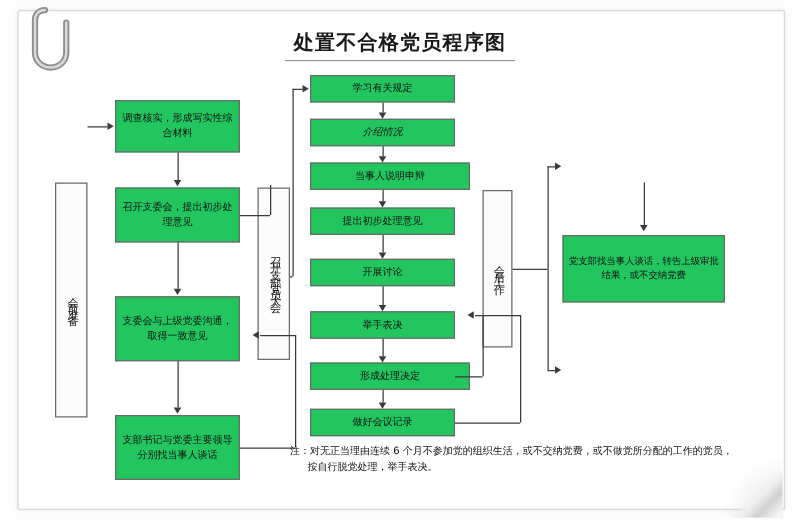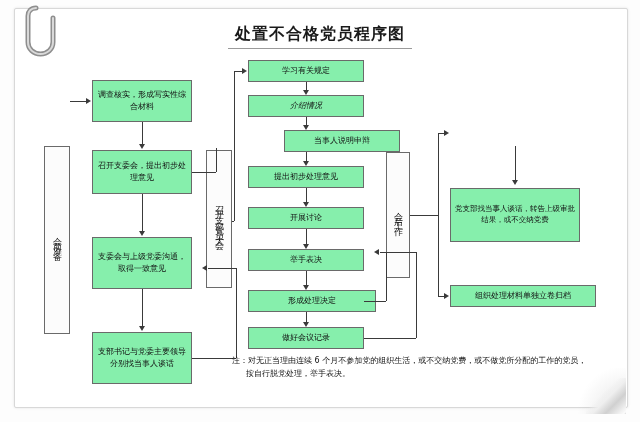--- a/index.html
+++ b/index.html
@@ -44,21 +44,21 @@
     font-family:"DejaVu Sans","Liberation Sans",sans-serif;
   }
   .title-rule{
     position:absolute;left:228px;top:48px;width:184px;height:1px;background:#9a9a9a;
   }
   
   .box{
     position:absolute;
     box-sizing:border-box;
     border:1px solid #6a6a6a;
-    background:#86efac;
+    background:#22c55e;
     color:#111;
     display:flex;align-items:center;justify-content:center;
     text-align:center;
     line-height:1.45;
     padding:2px 3px;
   }
   .b-small{font-size:8px;}
   .b-tiny{font-size:7.5px;}
   
   .vbox{
@@ -109,36 +109,35 @@
   <div class="box b-small" style="left:92px;top:150px;width:100px;height:44px;">召开支委会，提出初步处理意见</div>
 
   <div class="box b-small" style="left:92px;top:237px;width:100px;height:52px;">支委会与上级党委沟通，取得一致意见</div>
 
   <div class="box b-small" style="left:92px;top:332px;width:100px;height:52px;">支部书记与党委主要领导分别找当事人谈话</div>
 
   <div class="box b-small" style="left:248px;top:60px;width:116px;height:22px;">学习有关规定</div>
 
   <div class="box b-small" style="left:248px;top:95px;width:116px;height:22px;font-style:italic;">介绍情况</div>
 
-  <div class="box b-small" style="left:248px;top:130px;width:116px;height:22px;margin-left:36px;">当事人说明申辩</div>
+  <div class="box b-small" style="left:248px;top:130px;width:128px;height:22px;">当事人说明申辩</div>
 
   <div class="box b-small" style="left:248px;top:166px;width:116px;height:22px;">提出初步处理意见</div>
 
   <div class="box b-small" style="left:248px;top:207px;width:116px;height:22px;">开展讨论</div>
 
   <div class="box b-small" style="left:248px;top:249px;width:116px;height:22px;">举手表决</div>
 
   <div class="box b-small" style="left:248px;top:290px;width:128px;height:22px;">形成处理决定</div>
 
   <div class="box b-small" style="left:248px;top:327px;width:116px;height:22px;">做好会议记录</div>
 
 
   <div class="box b-tiny" style="left:450px;top:188px;width:130px;height:54px;">党支部找当事人谈话，转告上级审批结果，或不交纳党费</div>
 
-  <div class="box b-small" style="left:450px;top:285px;width:146px;height:22px;">组织处理材料单独立卷归档</div>
 
   <div class="ln lnh" style="left:70px;top:101px;width:16px;"></div>
   <div class="arw arw-r" style="left:86px;top:97.5px;"></div>
 
   <div class="ln lnv" style="left:142px;top:122px;height:22px;"></div>
   <div class="arw arw-d" style="left:138.5px;top:144px;"></div>
 
   <div class="ln lnv" style="left:142px;top:194px;height:37px;"></div>
   <div class="arw arw-d" style="left:138.5px;top:231px;"></div>
 

